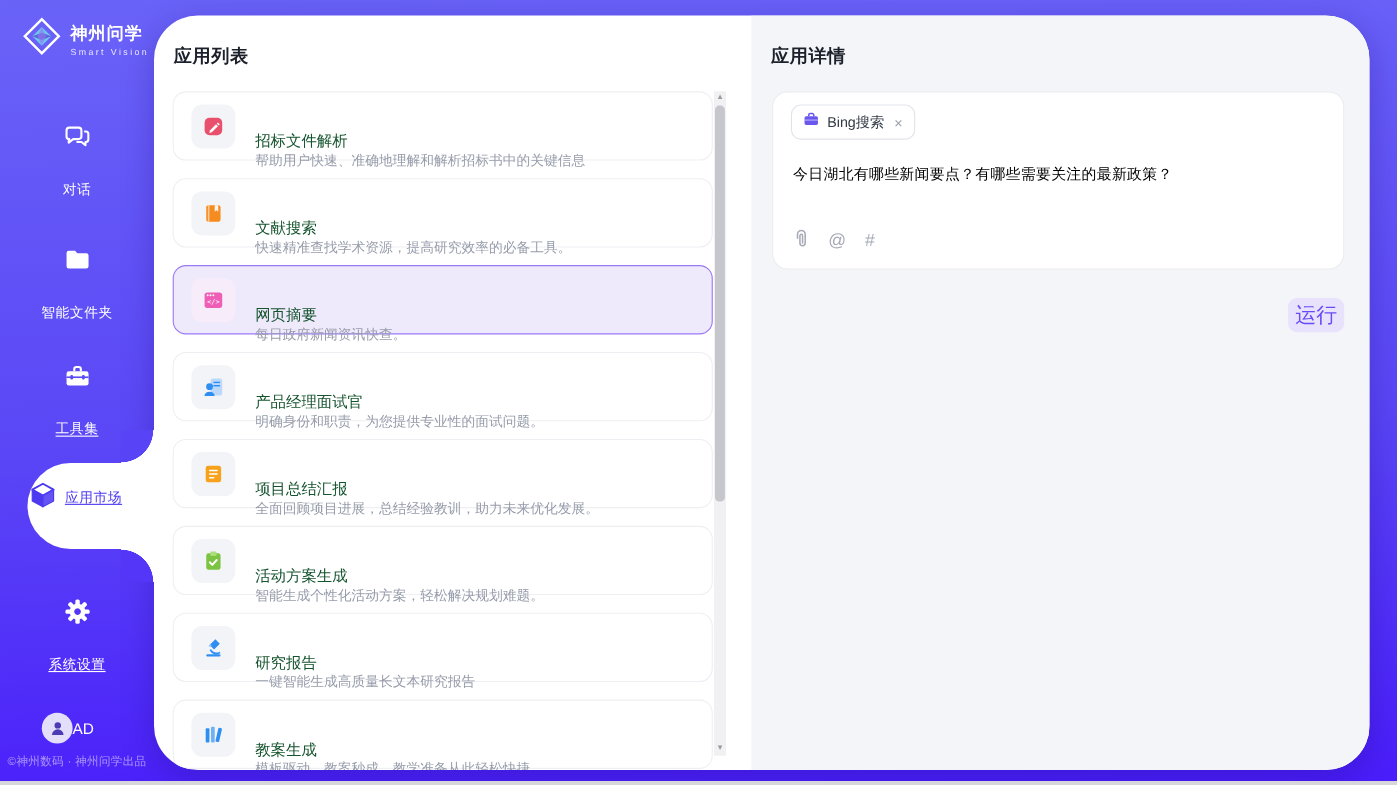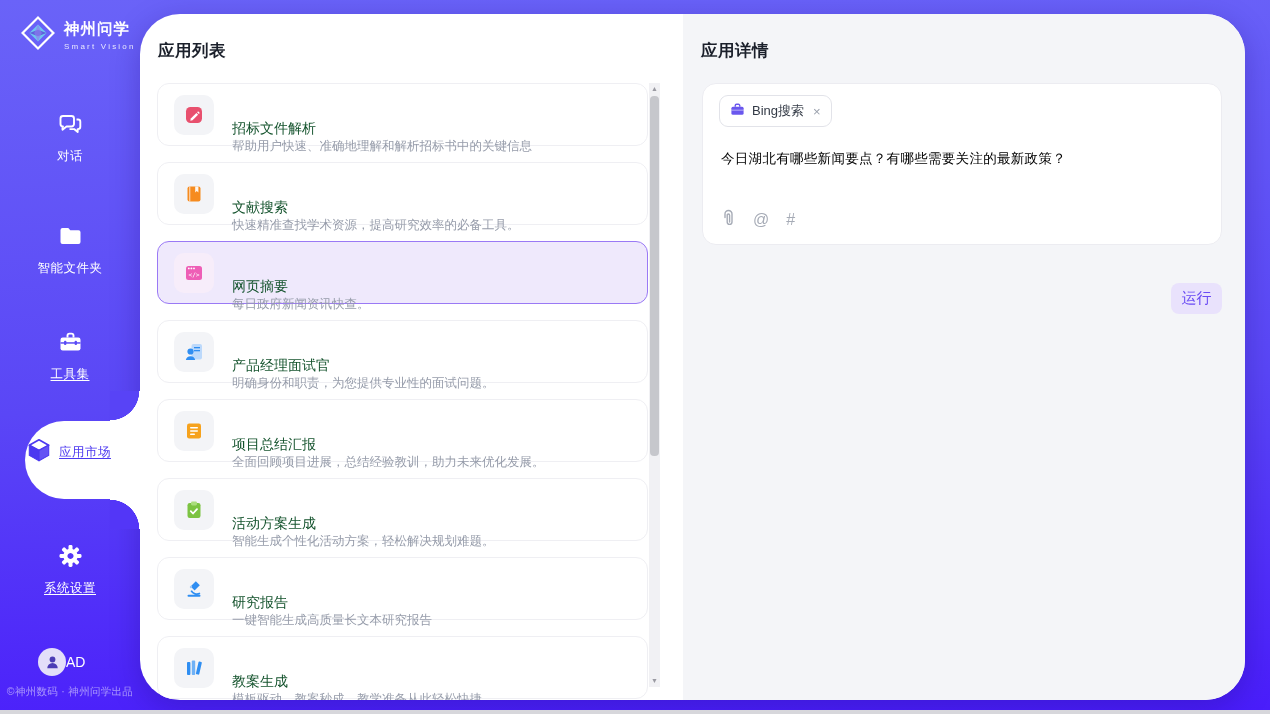--- a/index.html
+++ b/index.html
@@ -37,30 +37,30 @@
   .composer-card { position:absolute; left:19px; top:69px; width:520px; height:162px; background:#fff;
                    border:1px solid #ececf1; border-radius:14px; }
   .chip { position:absolute; left:16px; top:11px; height:32px; display:inline-flex; align-items:center; gap:7px;
           padding:0 10px; border:1px solid #e2e3e9; border-radius:9px; background:#fff; }
   .chip-label { font-size:13px; color:#333a46; }
   .chip-close { font-size:13px; color:#9aa0ac; margin-left:2px; cursor:pointer; }
   .query { position:absolute; left:18px; top:66px; font-size:13.5px; color:#000000; letter-spacing:.3px;text-align:right; }
   .composer-tools { position:absolute; left:18px; bottom:13px; display:flex; align-items:center; gap:17px; color:#a6abb6; }
   .tool-glyph { font-size:16px; line-height:1; cursor:pointer; }
   .run-btn { position:absolute; left:488px; top:257px; width:51px; height:31px; background:#e9e2fc; border:none;
-             border-radius:8px; color:#6a4cf4; font-size:15px; display:flex; align-items:center; justify-content:center;
-             cursor:pointer; font-family:inherit;margin-top:12px; }
+             border-radius:8px; color:#6a4cf4; font-size:19px; display:flex; align-items:center; justify-content:center;
+             cursor:pointer; font-family:inherit; }
 
   
   .sidebar { position:absolute; left:0; top:0; width:140px; height:710px; }
   .logo { position:absolute; left:19px; top:14px; display:flex; align-items:center; gap:7px; }
   .logo-name { font-size:15.5px; font-weight:bold; color:#fff; letter-spacing:1px; }
   .logo-sub { font-size:8px; color:rgba(255,255,255,.85); letter-spacing:2.2px; margin-top:2px;text-align:center; }
 
-  .nav-item { position:absolute; left:0; width:140px; display:flex; flex-direction:column; align-items:center; gap:7px;
+  .nav-item { position:absolute; left:0; width:140px; display:flex; flex-direction:column; align-items:center; gap:22px;
               color:#fff; cursor:pointer; }
   .nav-label { font-size:12.5px; letter-spacing:.5px; }
   .nav-label.u { text-decoration:underline; text-underline-offset:2px; }
   .nav-chat { top:111px; } .nav-folder { top:223px; } .nav-tools { top:329px; } .nav-settings { top:543px; }
 
   .active-bubble { position:absolute; left:25px; top:421px; width:115px; height:78px; background:#fff;
                    border-radius:39px 0 0 39px; cursor:pointer; }
   .active-bubble::before { content:""; position:absolute; right:0; top:-30px; width:30px; height:30px;
       background:radial-gradient(circle at 0 0, #5843f6 29px, #fff 29.5px); }
   .active-bubble::after { content:""; position:absolute; right:0; bottom:-30px; width:30px; height:30px;

